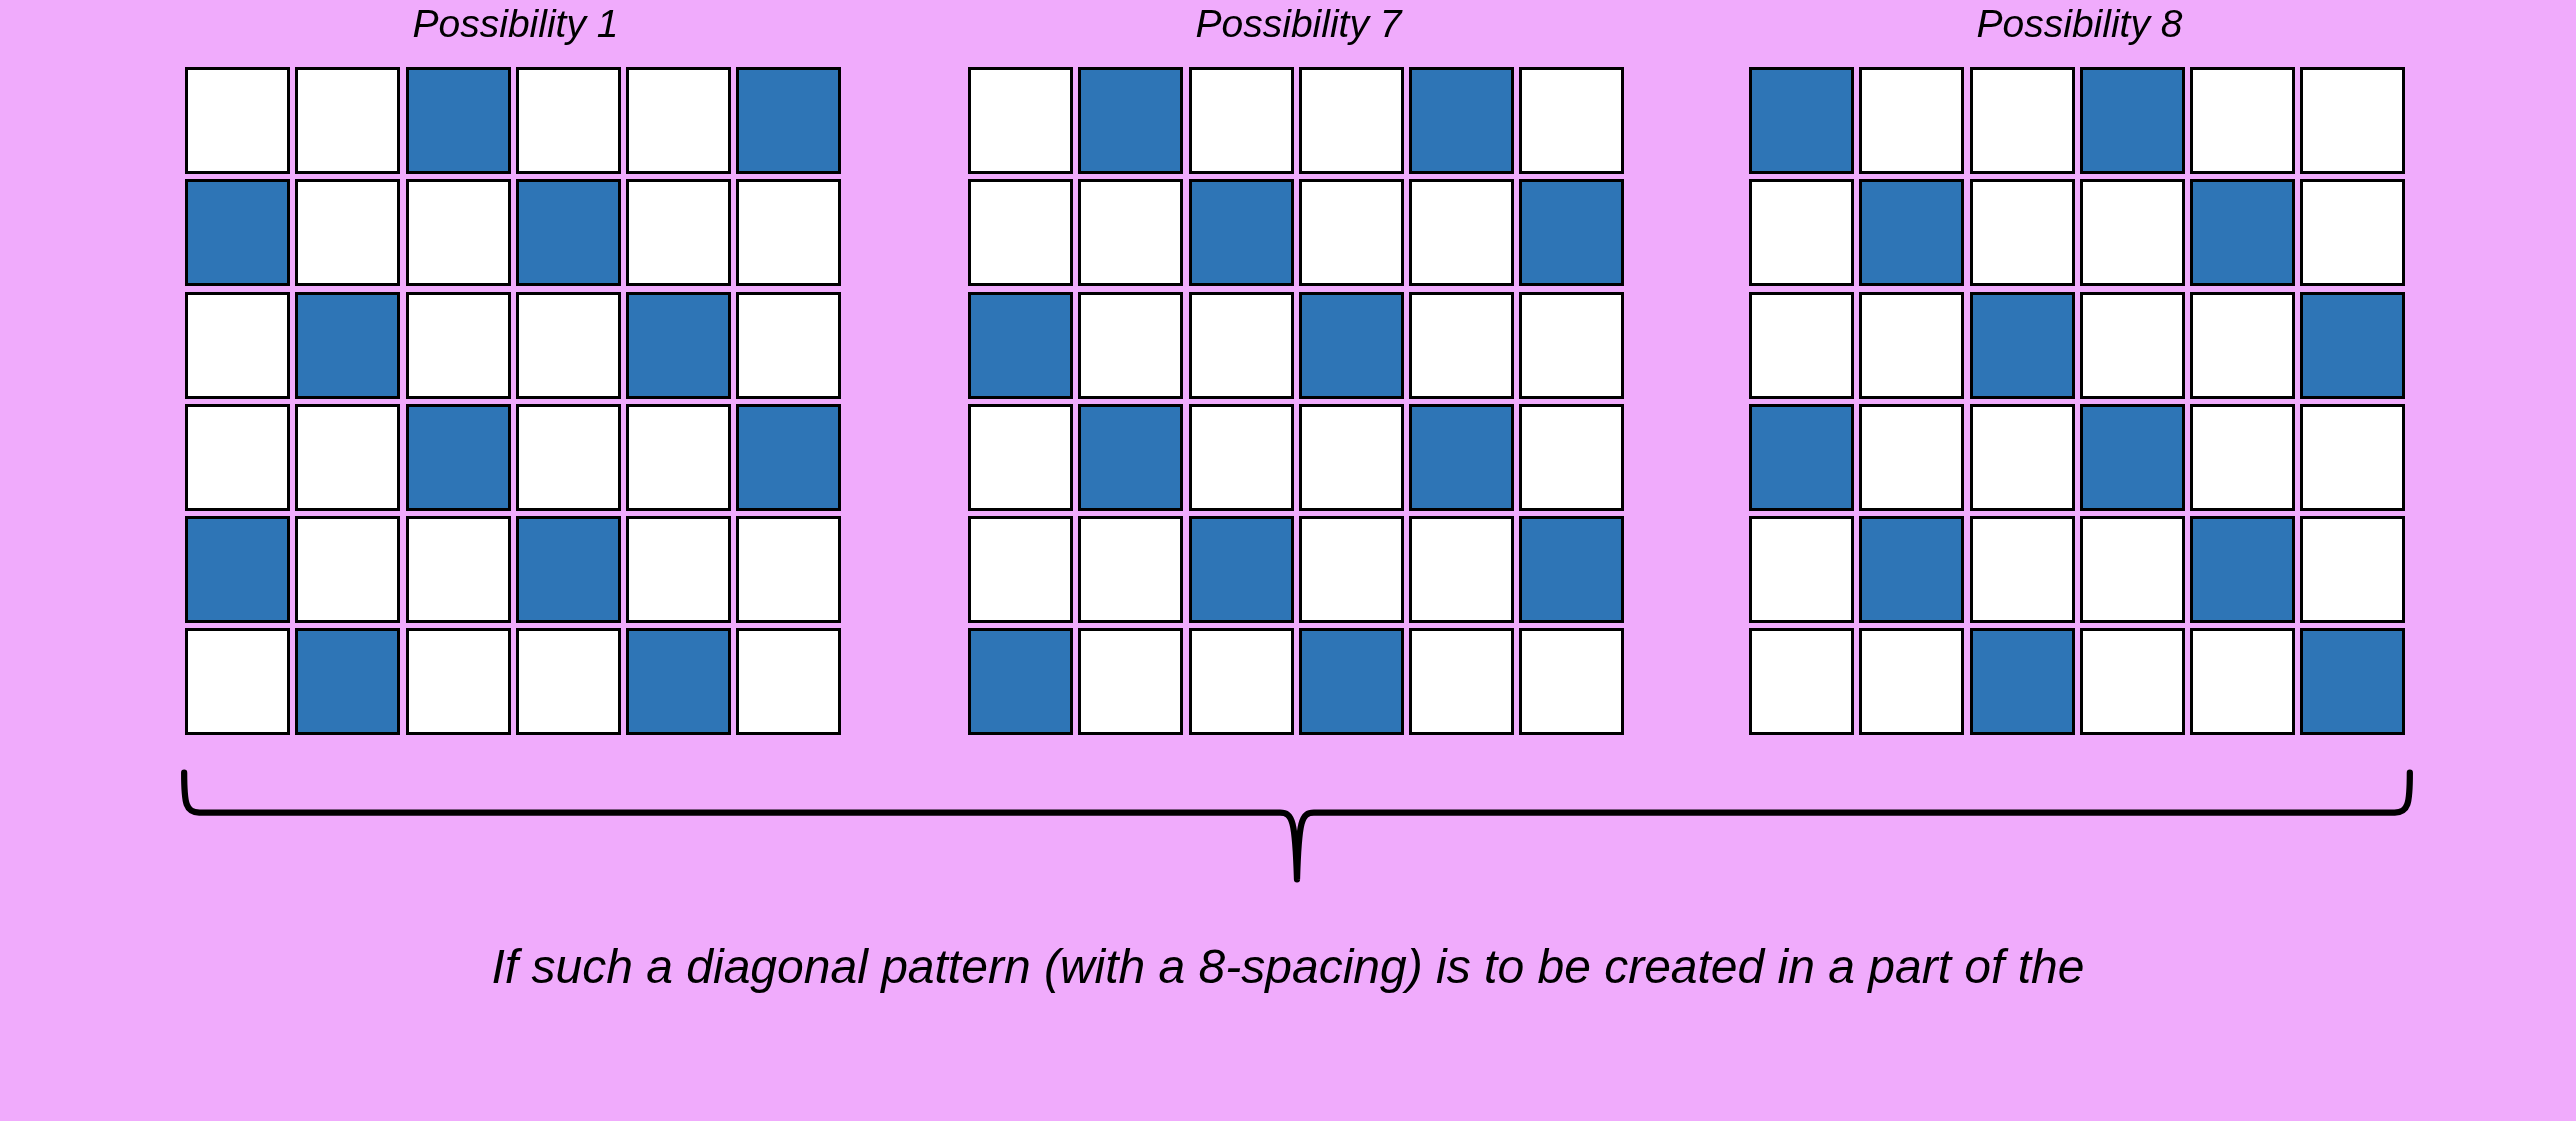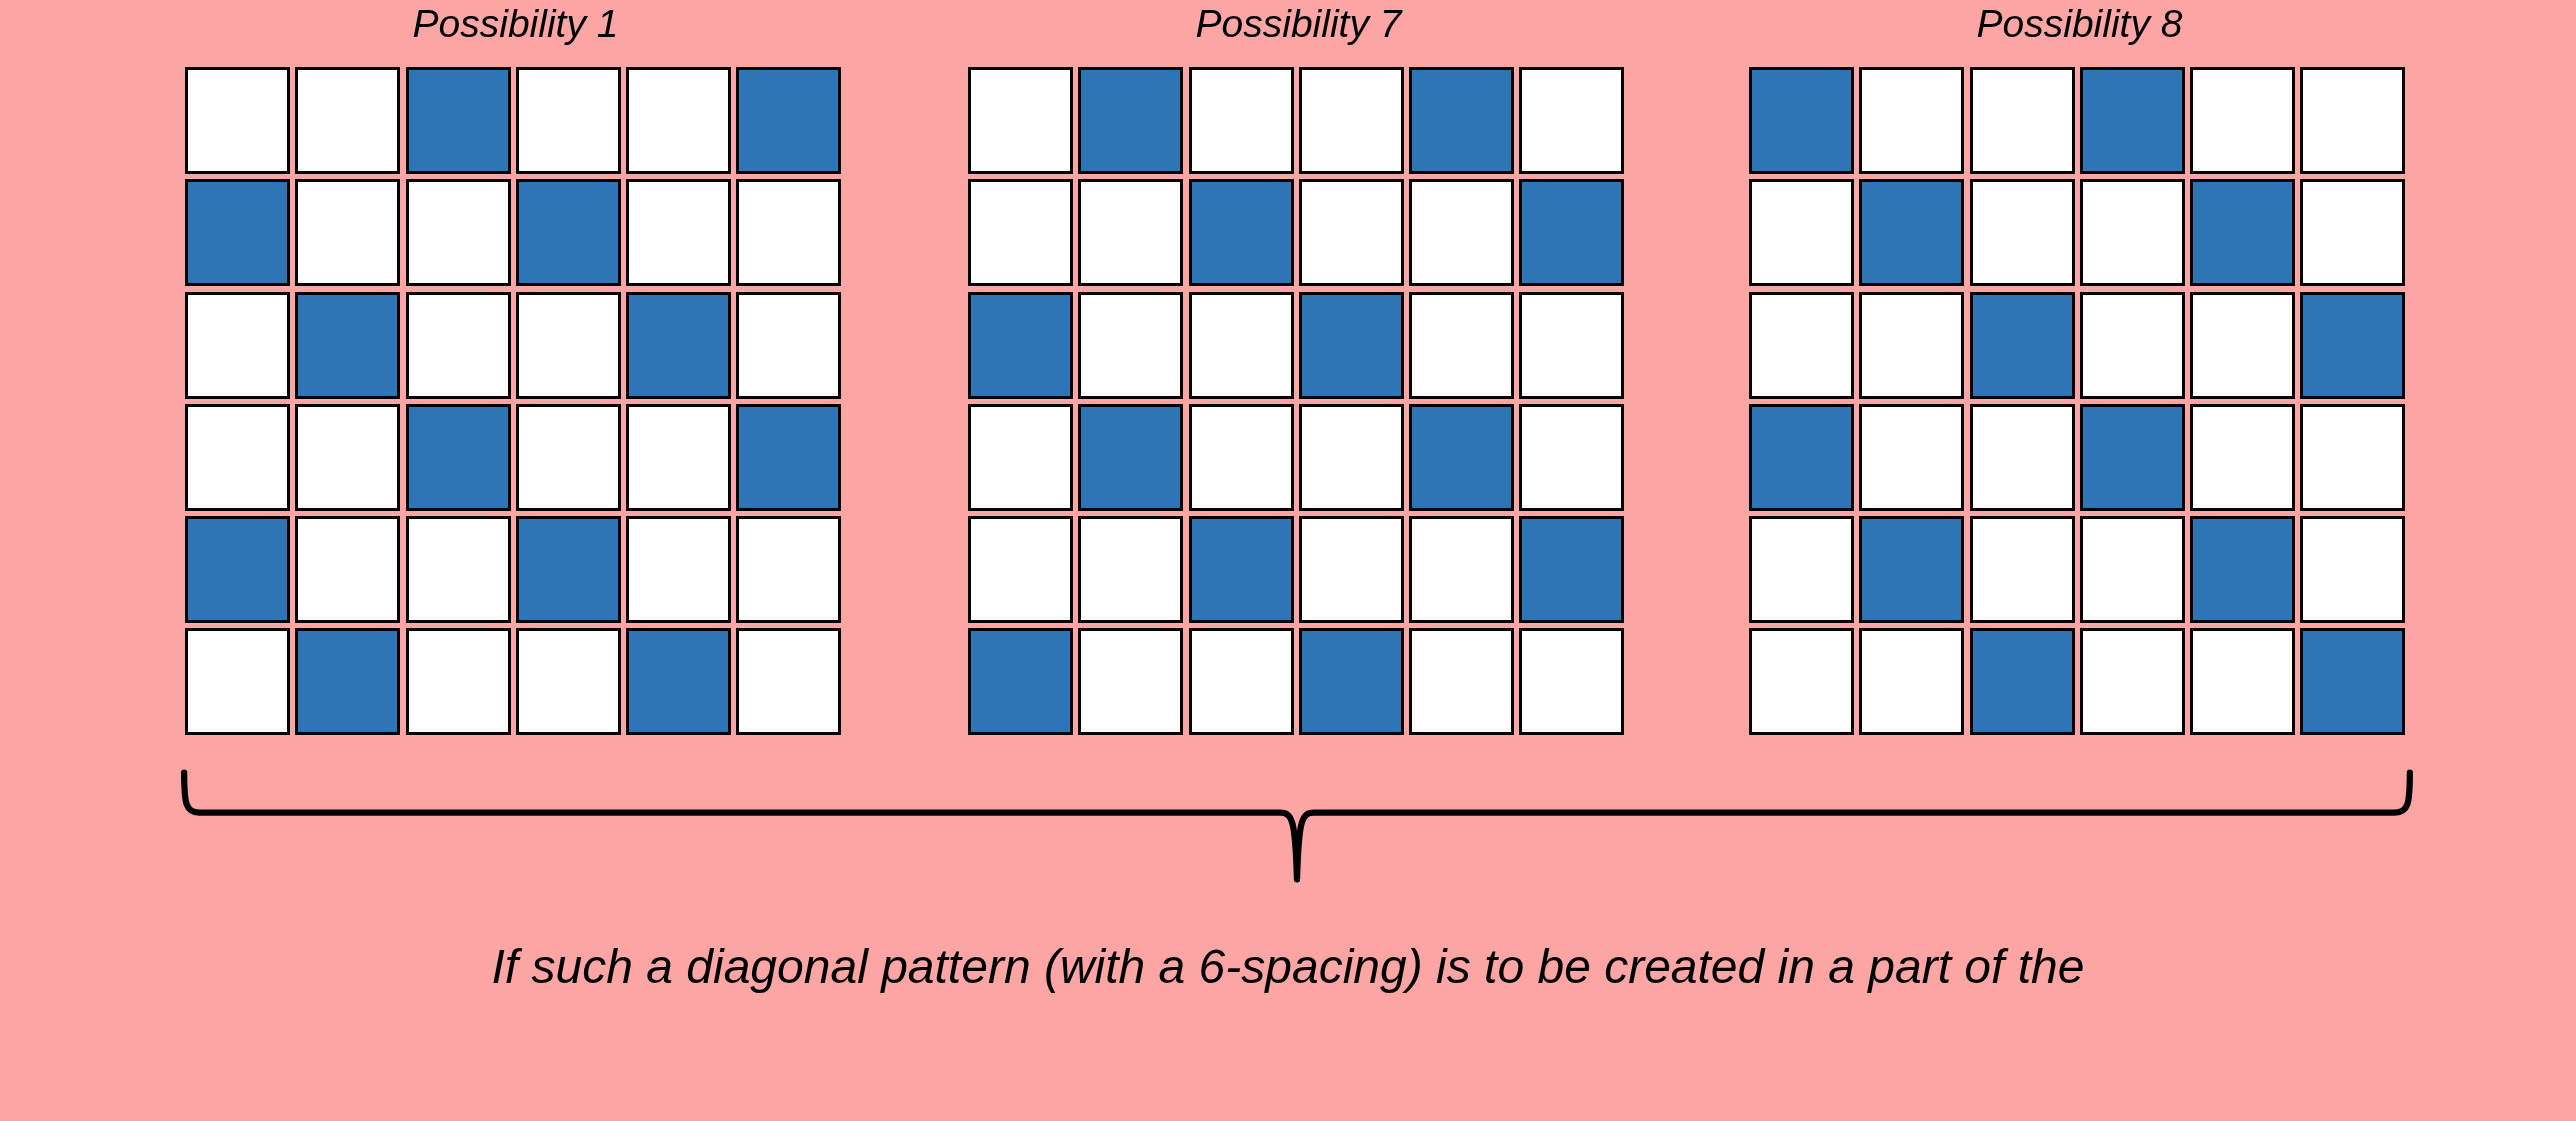--- a/index.html
+++ b/index.html
@@ -8,21 +8,21 @@
     background: #ffffff;
   }
   body {
     font-family: "Liberation Sans", sans-serif;
     color: #000000;
   }
   #canvas {
     position: relative;
     width: 2576px;
     height: 1122px;
-    background: #fca5a5;
+    background: #f0abfc;
     overflow: hidden;
   }
 
   
   .panel-title {
     position: absolute;
     font-family: "Liberation Sans", sans-serif;
     font-style: italic;
     font-weight: 400;
     font-size: 39px;
@@ -224,17 +224,17 @@
                C 17 48, 19 56, 34 57
                L 1246 57
                C 1260 57, 1263 66, 1265 132
                C 1267 66, 1270 57, 1284 57
                L 2496 57
                C 2511 56, 2513 48, 2513 12" fill="none" stroke="#000000" stroke-width="7" stroke-linecap="round" stroke-linejoin="round"></path>
     </svg>
   </div>
 
   <div id="caption">
-    <span class="cap-line">If such a diagonal pattern (with a 6-spacing) is to be created in a part of the</span>
+    <span class="cap-line">If such a diagonal pattern (with a 8-spacing) is to be created in a part of the</span>
   </div>
 
 </div>
 
 
 </body></html>

